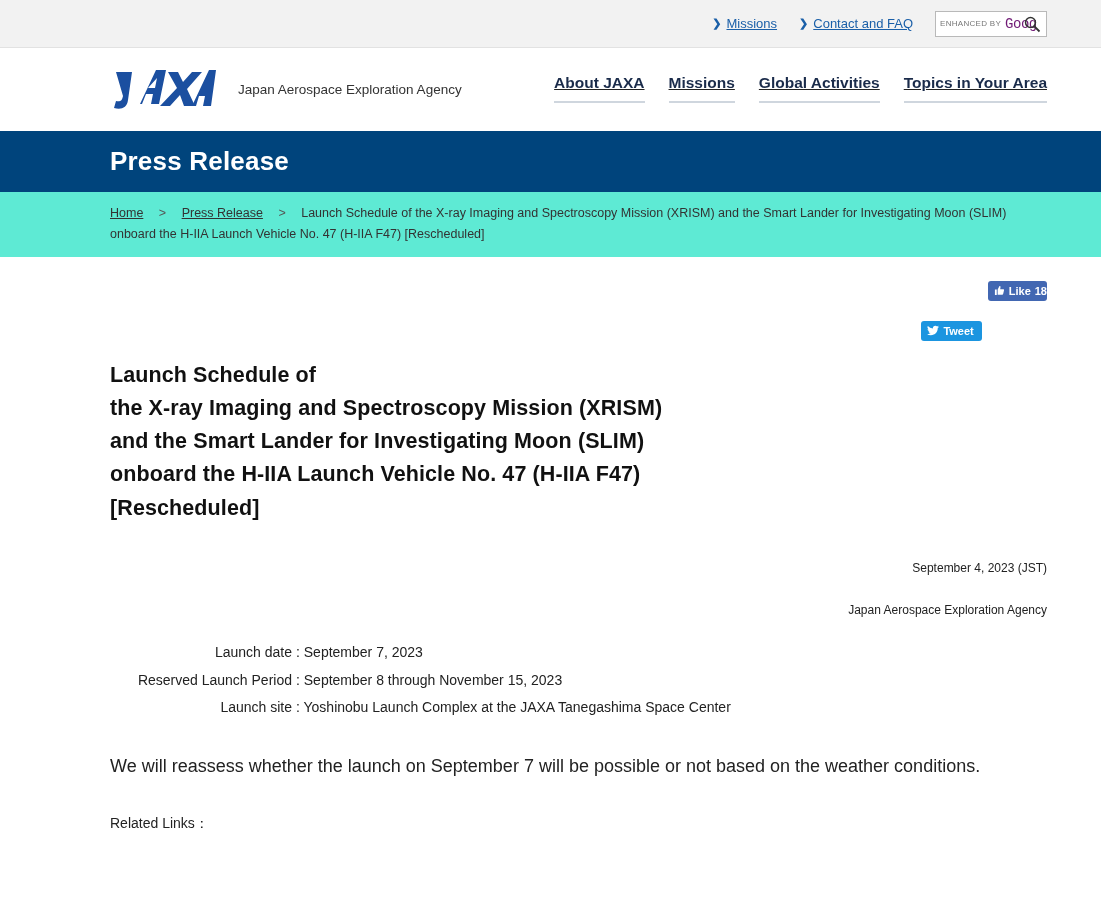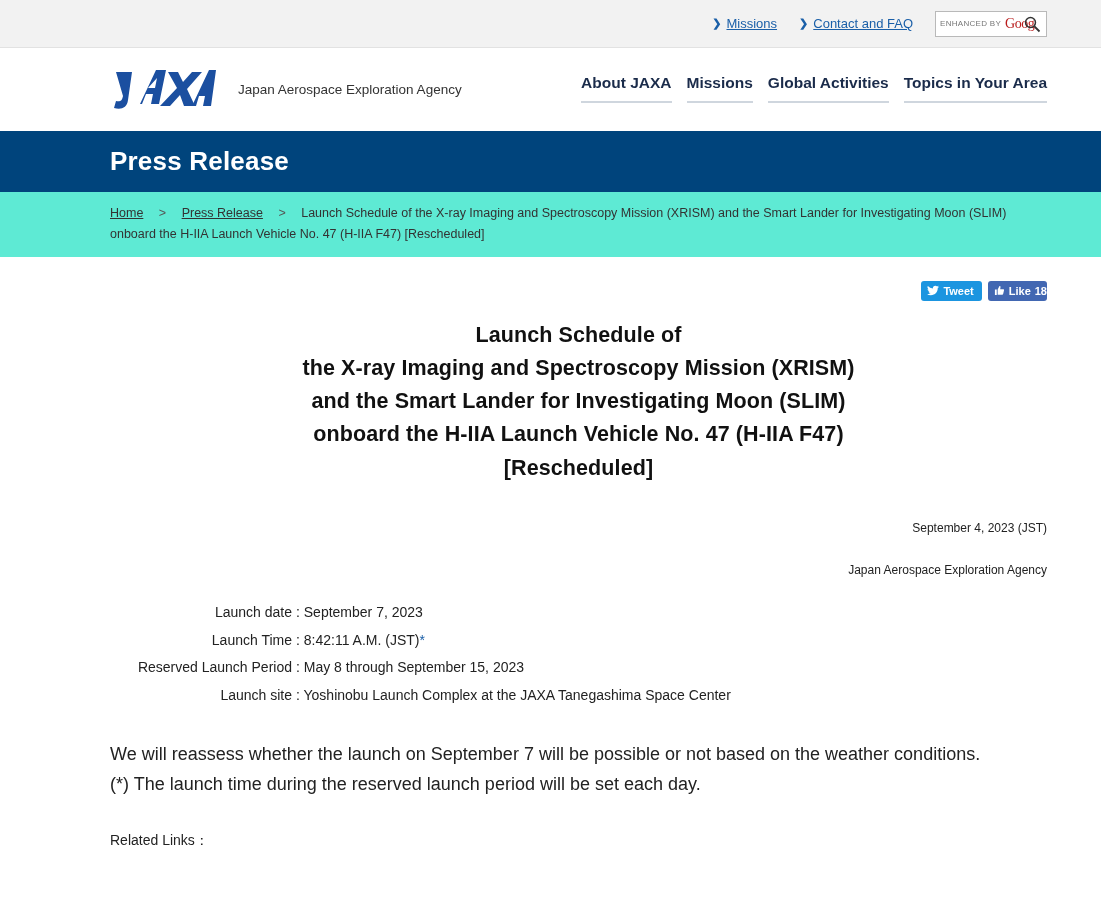--- a/index.html
+++ b/index.html
@@ -52,22 +52,22 @@
   }
   .searchbox .enh {
     font-size: 8px;
     color: #777;
     letter-spacing: .3px;
     margin-right: 4px;
     white-space: nowrap;
   }
   .searchbox .goog {
     font-size: 14px;
-    color: #b91c1c;
-    font-family: Liberation Serif, serif;
+    color: #701a75;
+    font-family: Liberation Mono, monospace;
     letter-spacing: -.5px;
     text-align: right;
   }
   .searchbox .mag {
     position: absolute;
     right: 5px;
     top: 3px;
     width: 18px; height: 18px;
   }
 
@@ -88,22 +88,23 @@
   .org-name {
     font-size: 13.5px;
     color: #333;
     margin-left: 22px;
     white-space: nowrap;
   }
   .nav {
     margin-left: auto;
     display: flex;
     align-items: flex-start;
-    gap: 15px;
+    gap: 24px;
     padding-bottom: 2px;
+    text-decoration: underline;
   }
   .nav-item {
     font-size: 15.5px;
     font-weight: bold;
     color: #1a2b4a;
     padding-bottom: 9px;
     border-bottom: 2px solid #cfd6de;
     text-decoration: none;
     white-space: nowrap;
   }
@@ -152,36 +153,37 @@
     background: #1b95e0;
     color: #fff;
     font-size: 11px;
     font-weight: bold;
     border-radius: 3px;
     height: 20px;
     display: flex;
     align-items: center;
     padding: 0 8px 0 6px;
     gap: 4px;
+    margin-top: 40px;
   }
   .btn-like {
     background: #4267b2;
     color: #fff;
     font-size: 11px;
     font-weight: bold;
     border-radius: 3px;
     height: 20px;
     display: flex;
     align-items: center;
     padding: 0 0 0 6px;
     gap: 4px;
   }
 
   .doc-title {
-    text-align: center;
+    text-align: left;
     font-size: 21.5px;
     font-weight: bold;
     color: #111;
     line-height: 1.55;
     margin: 18px 0 0 0;
     letter-spacing: .1px;
   }
 
   .right-line {
     text-align: right;
@@ -303,43 +305,36 @@
 
   <table class="spec">
     <tbody>
         <tr>
       <td class="k">Launch date</td>
       <td class="v">
         <span>: September 7, 2023</span><span class="ast"></span>
       </td>
     </tr>
     <tr>
-      <td class="k">Launch Time</td>
-      <td class="v">
-        <span>: 8:42:11 A.M. (JST)</span><span class="ast">*</span>
-      </td>
-    </tr>
-    <tr>
       <td class="k">Reserved Launch Period</td>
       <td class="v">
-        <span>: May 8 through September 15, 2023</span><span class="ast"></span>
+        <span>: September 8 through November 15, 2023</span><span class="ast"></span>
       </td>
     </tr>
     <tr>
       <td class="k">Launch site</td>
       <td class="v">
         <span>: Yoshinobu Launch Complex at the JAXA Tanegashima Space Center</span><span class="ast"></span>
       </td>
     </tr>
   </tbody>
     </table>
 
   <div class="note">
     <div>We will reassess whether the launch on September 7 will be possible or not based on the weather conditions.</div>
-    <div>(*) The launch time during the reserved launch period will be set each day.</div>
   </div>
 
   <div class="related">
     <div class="rl-head">Related Links：</div>
 
   </div>
 
 </div>
 
 </body></html>

